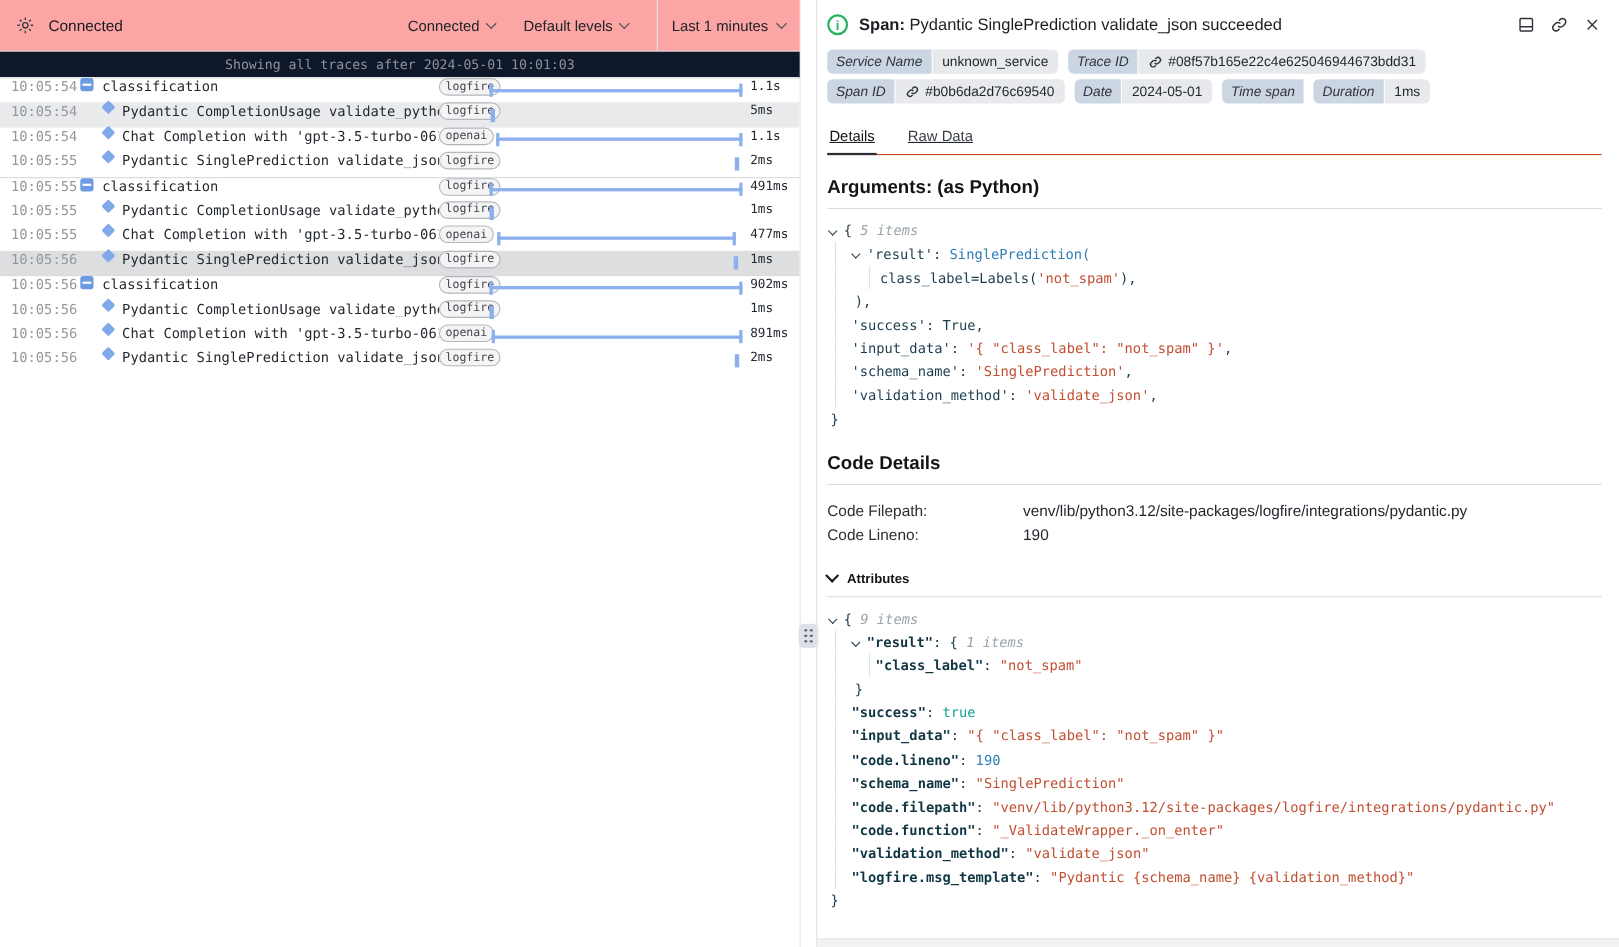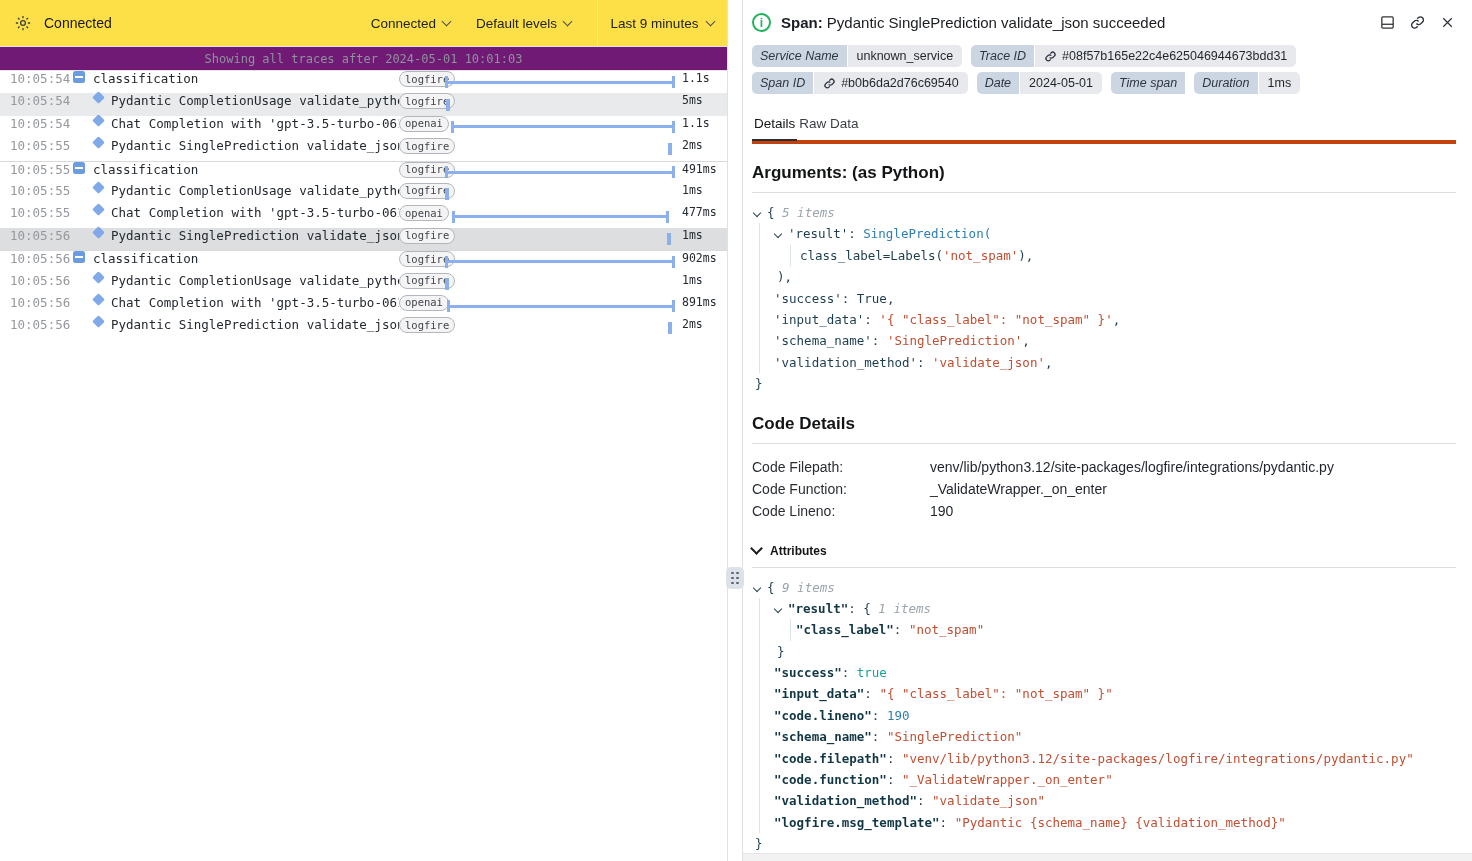--- a/index.html
+++ b/index.html
@@ -2,30 +2,30 @@
 <html><head>
 <meta charset="utf-8">
 <style>
   * { margin:0; padding:0; box-sizing:border-box; }
   html,body { width:1472px; height:861px; overflow:hidden; background:#fff;
     font-family:"Liberation Sans", sans-serif; color:#1f242b; }
   .app { display:flex; width:100%; height:100%; }
 
   
   .left-pane { width:728px; flex:none; border-right:1px solid #e0e1e3; display:flex; flex-direction:column; background:#fff; }
-  .topbar { height:47px; flex:none; display:flex; align-items:center; border-bottom:1px solid #e3e4e6; background:#fde047; }
+  .topbar { height:47px; flex:none; display:flex; align-items:center; border-bottom:1px solid #e3e4e6; background:#fca5a5; }
   .gear { margin-left:14px; width:18px; height:18px; color:#3a3f45; }
   .gear svg { width:18px; height:18px; display:block; }
   .conn-label { margin-left:12px; font-size:14px; color:#17191c; }
   .topbar-spacer { flex:1; }
   .dd { display:flex; align-items:center; gap:7px; font-size:13.5px; color:#202327; margin-right:26px; cursor:default; }
   .chev { width:7px; height:7px; border-left:1.6px solid #4a4f55; border-bottom:1.6px solid #4a4f55; transform:rotate(-45deg); margin-top:-4px; }
   .time-box { width:130px; height:47px; flex:none; border-left:1px solid #e3e4e6; display:flex; align-items:center; justify-content:center; gap:9px; font-size:13.5px; color:#202327; }
   .traces-note { height:24px; flex:none; display:flex; align-items:center; justify-content:center;
-    font-family:"DejaVu Sans Mono", monospace; font-size:12px; color:#8d939b; background:#701a75; border-bottom:1px solid #e3e4e6; }
+    font-family:"DejaVu Sans Mono", monospace; font-size:12px; color:#8d939b; background:#0f172a; border-bottom:1px solid #e3e4e6; }
 
   .trace-list { flex:1; overflow:hidden; }
   .row { height:22.4px; display:flex; align-items:flex-start; font-family:"DejaVu Sans Mono", monospace; font-size:12.5px; color:#24292f; cursor:pointer; }
   .row.sep { border-top:1px solid #d9dadc; }
   .row.hl-hover { background:#e9eaeb; }
   .row.hl-selected { background:#dcdee0; }
   .row .t { width:58px; margin-left:10px; flex:none; color:#95989d; }
   .icon-parent { width:12px; height:12px; flex:none; margin-left:5px; background:#6b9be0; border-radius:2.5px; position:relative; }
   .icon-parent::after { content:""; position:absolute; left:2px; right:2px; top:5px; height:2px; background:#fff; }
   .icon-leaf { width:9px; height:9px; flex:none; margin-left:26px; background:#7fa9e8; transform:rotate(45deg); border-radius:1.5px; }
@@ -54,21 +54,21 @@
   .rp-actions .abtn { width:17px; height:17px; cursor:pointer; }
   .rp-actions svg { width:17px; height:17px; display:block; }
 
   .meta-rows { margin-top:13px; display:flex; flex-direction:column; gap:5px; }
   .meta-row { display:flex; gap:9px; flex-wrap:nowrap; }
   .chip { display:flex; font-size:12.5px; line-height:16px; }
   .chip .lab { font-style:italic; color:#2f3540; background:#ccd6e3; padding:3px 8px; border-radius:5px 0 0 5px; }
   .chip .val { color:#1f242b; background:#e7e9ed; padding:3px 9px; border-radius:0 5px 5px 0; margin-left:1px; display:flex; align-items:center; gap:5px; }
   .chip .val svg { width:13px; height:13px; flex:none; }
 
-  .tabs { display:flex; margin-top:17px; border-bottom:4px solid #c2410c; }
+  .tabs { display:flex; gap:26px; margin-top:17px; border-bottom:1px solid #c2410c;text-decoration:underline; }
   .tab { font-size:13.5px; padding:5px 2px 8px; color:#3a3f45; cursor:pointer; }
   .tab.active { color:#121416; border-bottom:2px solid #2b2f35; margin-bottom:-1px; }
 
   .sec-heading { font-size:17px; font-weight:700; color:#121416; margin-top:19px; }
   .rule { height:1px; background:#dcdddf; margin-top:9px; }
 
   .codeblock { margin-top:9px; font-family:"DejaVu Sans Mono", monospace; font-size:12.5px; position:relative; }
   .cl { position:relative; height:21.4px; line-height:21.4px; white-space:pre; }
   .cl .cchev { position:absolute; top:8px; width:6px; height:6px; border-left:1.6px solid #28424f; border-bottom:1.6px solid #28424f; transform:rotate(-45deg); cursor:pointer; }
   .cl .guide { position:absolute; top:0; bottom:0; width:1px; background:#dde4e8; }
@@ -108,21 +108,21 @@
       <span class="topbar-spacer"></span>
       <span class="dd">
         <span>Connected</span>
         <span class="chev"></span>
       </span>
       <span class="dd">
         <span>Default levels</span>
         <span class="chev"></span>
       </span>
       <span class="time-box">
-        <span>Last 9 minutes</span>
+        <span>Last 1 minutes</span>
         <span class="chev"></span>
       </span>
     </div>
     <div class="traces-note">Showing all traces after 2024-05-01 10:01:03</div>
     <div class="trace-list">
         <div class="row">
           <span class="t">10:05:54</span>
           <span class="icon-parent"></span>
           <span class="name">classification</span>
           <span class="badge-col">
@@ -377,24 +377,20 @@
         <div class="cl" style="padding-left: 22px;"><span class="guide" style="left: 7px;"></span><span class="seg-p">'validation_method': </span><span class="seg-s">'validate_json'</span><span class="seg-p">,</span></div>
         <div class="cl" style="padding-left: 3px;"><span class="seg-p">}</span></div>
       </div>
 
     <div class="sec-heading">Code Details</div>
     <div class="rule"></div>
     <div class="kv-rows">
         <div class="kv">
           <span class="k">Code Filepath:</span>
           <span class="v">venv/lib/python3.12/site-packages/logfire/integrations/pydantic.py</span>
-        </div>
-        <div class="kv">
-          <span class="k">Code Function:</span>
-          <span class="v">_ValidateWrapper._on_enter</span>
         </div>
         <div class="kv">
           <span class="k">Code Lineno:</span>
           <span class="v">190</span>
         </div>
       </div>
 
     <div class="attr-head">
       <span class="bigchev"></span>
       <span class="ah-label">Attributes</span>

